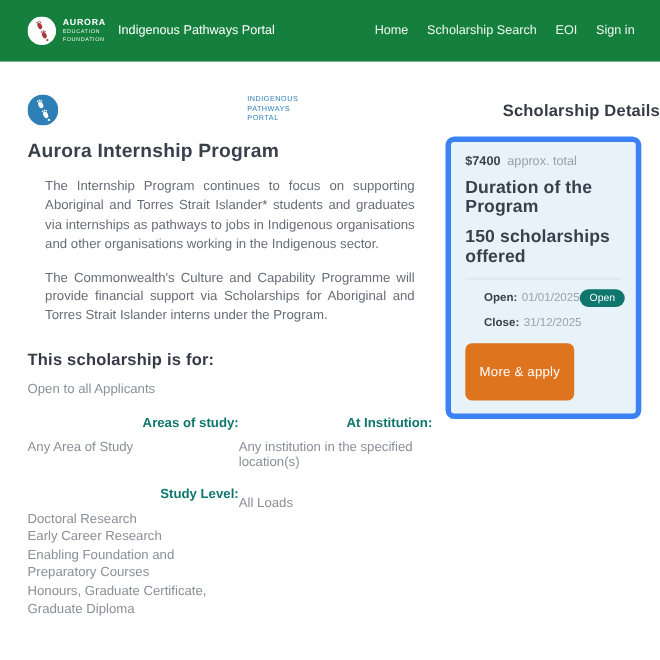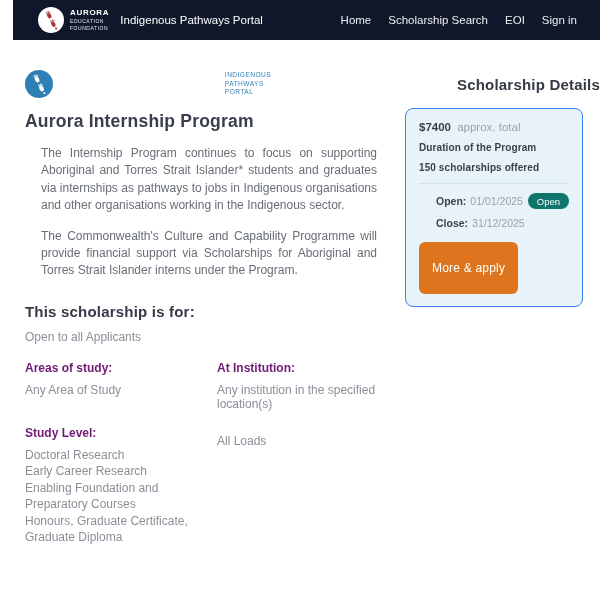--- a/index.html
+++ b/index.html
@@ -5,24 +5,23 @@
   * { box-sizing: border-box; }
   html, body { margin:0; padding:0; }
   body {
     width:600px; height:600px; overflow:hidden;
     background:#ffffff; color:#3a3f4c;
     font-family:"Liberation Sans", sans-serif;
   }
 
   
   .topbar {
-    height:40px; background:#0f172a;
+    height:56px; background:#15803d;
     display:flex; align-items:center;
     padding:0 23px 0 25px;
-    margin-left:13px;
   }
   .brand { display:flex; align-items:center; cursor:pointer; }
   .logo-svg { display:block; }
   .brand-lines { display:flex; flex-direction:column; margin-left:6px; color:#fff; }
   .brand-l1 { font-size:8px; font-weight:700; letter-spacing:.7px; line-height:1; }
   .brand-l2 { font-size:5px; letter-spacing:.55px; line-height:1; margin-top:1.6px; opacity:.9; }
   .portal-name { color:#ffffff; font-size:11.5px; margin-left:11px; }
   .topnav { margin-left:auto; display:flex; gap:17px; align-items:center; }
   .topnav a { color:rgba(255,255,255,.93); font-size:11.5px; text-decoration:none; cursor:pointer; }
 
@@ -36,35 +35,35 @@
   .content { display:flex; align-items:flex-start; padding:8px 17px 0 25px; }
   .left-col { width:368px; }
 
   h1.scholarship-title { font-size:17.5px; font-weight:600; color:#3a3f4c; margin:5px 0 0; letter-spacing:.2px; }
   .para { font-size:12px; line-height:1.45; color:#686d77; margin:13px 16px 0; text-align:justify; }
 
   h2.for-heading { font-size:15px; font-weight:700; color:#353a46; margin:23px 0 0; letter-spacing:.2px; }
   .open-to { font-size:12px; color:#8a8f98; margin-top:10px; }
 
   .fields-grid { display:grid; grid-template-columns:192px 1fr; margin-top:17px; row-gap:15px; }
-  .field-label { font-size:12px; font-weight:700; color:#701a75; }
+  .field-label { font-size:12px; font-weight:700; color:#0f766e;text-align:right; }
   .field-value { font-size:12px; color:#8a8f98; margin-top:8px; }
   .study-list { list-style:none; margin:7px 0 0; padding:0; width:186px;
                 font-size:12px; color:#8a8f98; line-height:16.5px; }
 
   
   .side-card {
     width:178px; margin-left:auto; margin-top:2px;
-    background:#e8f2f9; border:1px solid #3b82f6; border-radius:8px;
+    background:#e8f2f9; border:5px solid #3b82f6; border-radius:8px;
     padding:12px 13px 12px;
   }
   .amount-row { font-size:11.5px; margin-bottom:9px; }
   .amount { font-weight:700; color:#3a3f4c; }
   .amount-suffix { color:#9aa1ab; margin-left:3px; }
-  .card-bold { font-size:10px; font-weight:700; color:#3a3f4c; margin-bottom:9px; letter-spacing:.1px; }
+  .card-bold { font-size:16px; font-weight:700; color:#3a3f4c; margin-bottom:9px; letter-spacing:.1px; }
   .card-div { border:none; border-top:1px solid #d3e2ec; margin:10px 0 9px; }
   .date-row { display:flex; align-items:center; font-size:10.5px; margin-bottom:8px;margin-left:17px; }
   .date-label { font-weight:700; color:#3a3f4c; }
   .date-value { color:#9aa1ab; margin-left:4px; }
   .status-badge {
     margin-left:auto; background:#0f766e; color:#fff;
     font-size:9.5px; font-weight:400; padding:2.5px 9px; border-radius:10px;
   }
   .apply-btn {
     margin-top:5px; display:inline-block;

